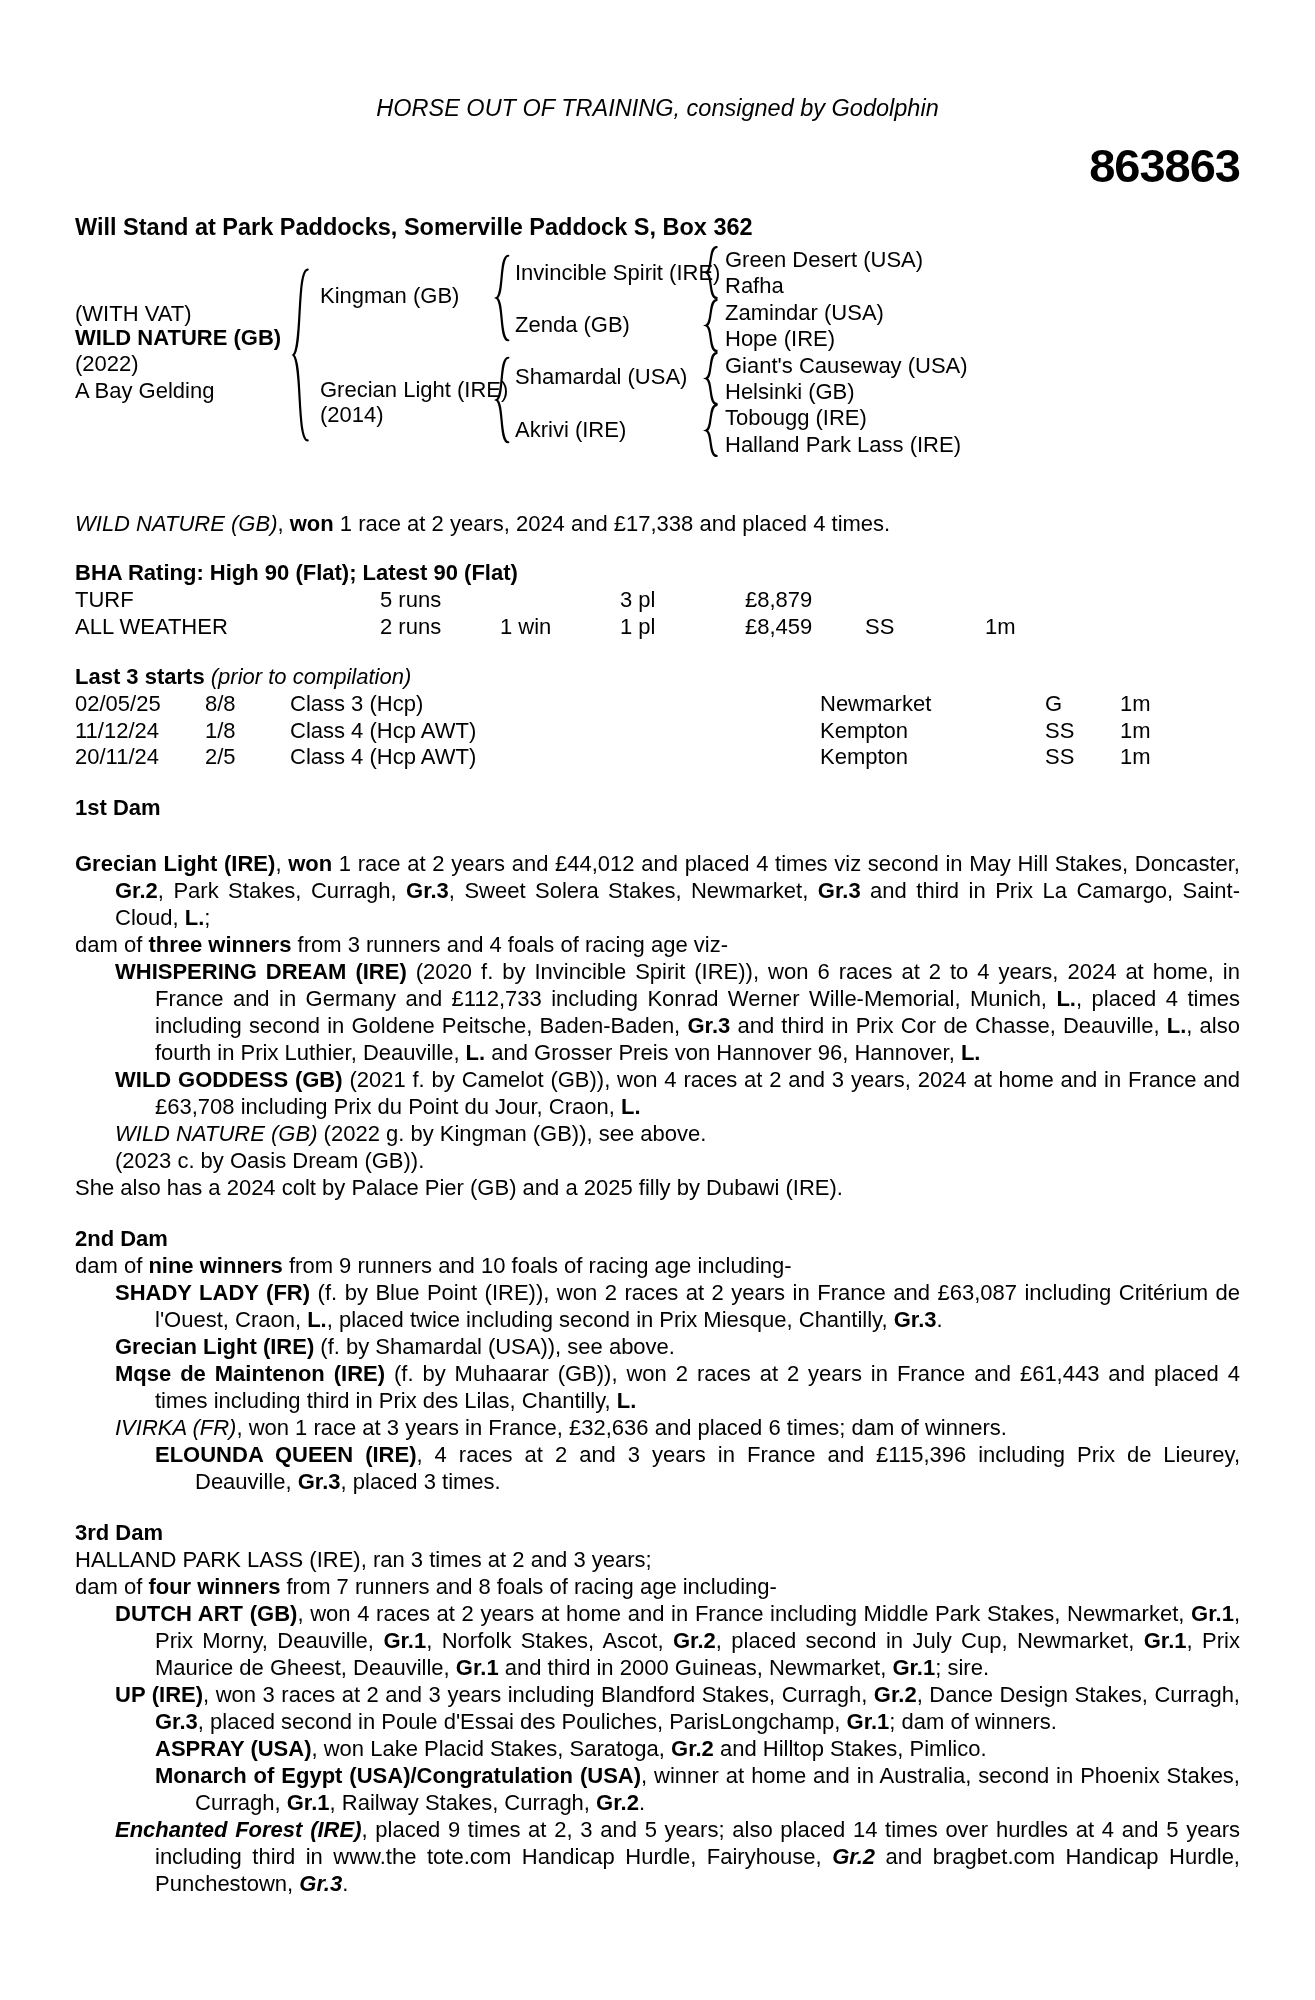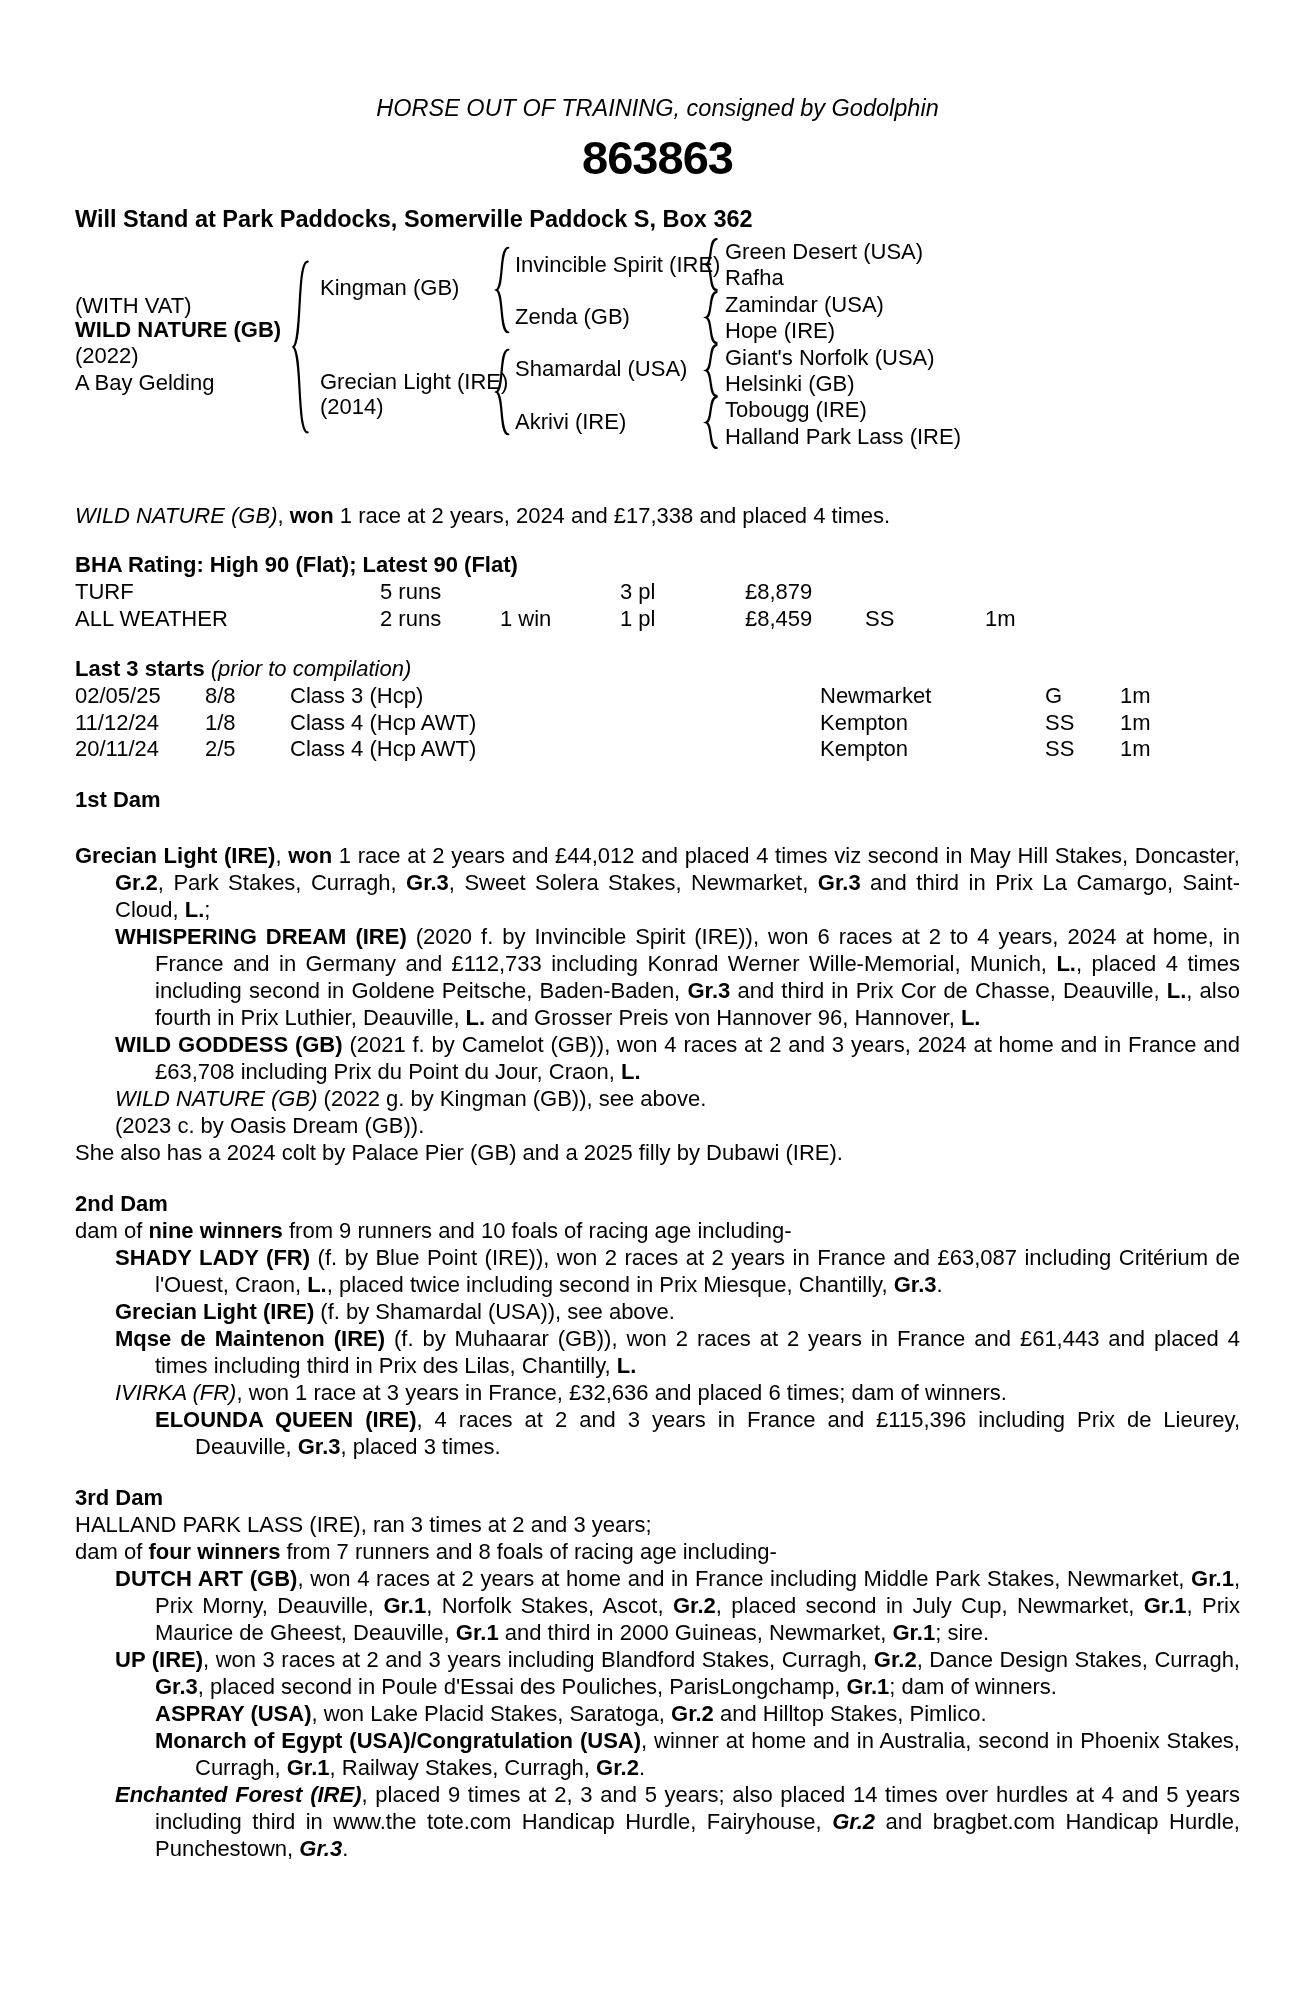--- a/index.html
+++ b/index.html
@@ -15,22 +15,22 @@
   }
   .b{font-weight:bold}
   .i{font-style:italic}
   .s-b{font-weight:bold}
   .s-i{font-style:italic}
   .s-bi{font-weight:bold;font-style:italic}
   .title{
     text-align:center;font-style:italic;font-size:23.5px;line-height:24px;
   }
   .lotrow{
-    display:flex;justify-content:center;align-items:flex-start;
-    margin-top:16px;font-size:47px;font-weight:bold;line-height:44px;
+    display:flex;justify-content:flex-end;align-items:flex-start;
+    margin-top:24px;font-size:47px;font-weight:bold;line-height:44px;
     letter-spacing:-1px;
   }
   .stand{font-size:23.5px;font-weight:bold;margin-top:26px;line-height:26px;}
   
   .pedigree{position:relative;height:226px;margin-top:0;}
   .pedigree .node{position:absolute;white-space:nowrap;line-height:24px;}
   .pedigree svg{position:absolute;}
   
   .trow{position:relative;height:26.5px;}
   .trow span{position:absolute;top:0;white-space:nowrap;}
@@ -98,21 +98,21 @@
 
     <div class="node" style="left:440px;top:21px">Invincible Spirit (IRE)</div>
     <div class="node" style="left:440px;top:73px">Zenda (GB)</div>
     <div class="node" style="left:440px;top:125px">Shamardal (USA)</div>
     <div class="node" style="left:440px;top:178px">Akrivi (IRE)</div>
 
     <div class="node" style="left:650px;top:8px">Green Desert (USA)</div>
     <div class="node" style="left:650px;top:34px">Rafha</div>
     <div class="node" style="left:650px;top:61px">Zamindar (USA)</div>
     <div class="node" style="left:650px;top:87px">Hope (IRE)</div>
-    <div class="node" style="left:650px;top:114px">Giant's Norfolk (USA)</div>
+    <div class="node" style="left:650px;top:114px">Giant's Causeway (USA)</div>
     <div class="node" style="left:650px;top:140px">Helsinki (GB)</div>
     <div class="node" style="left:650px;top:166px">Tobougg (IRE)</div>
     <div class="node" style="left:650px;top:193px">Halland Park Lass (IRE)</div>
   </div>
 
   <div class="racerec para"><span class="s-i">WILD NATURE (GB)</span><span>, </span><span class="s-b">won</span><span> 1 race at 2 years, 2024 and £17,338 and placed 4 times.</span></div>
 
   <div class="bha">
     <div class="bha-head">BHA Rating: High 90 (Flat); Latest 90 (Flat)</div>
     <div class="trow">
@@ -163,20 +163,21 @@
       <span style="left:745px">Kempton</span>
       <span style="left:970px">SS</span>
       <span style="left:1045px">1m</span>
     </div>
   </div>
 
   <div id="sections">
       <div class="section">
         <div class="shead">1st Dam</div>
         <div class="para ind0 hang"><span class="s-b">Grecian Light (IRE)</span><span>, </span><span class="s-b">won</span><span> 1 race at 2 years and £44,012 and placed 4 times viz second in May Hill Stakes, Doncaster, </span><span class="s-b">Gr.2</span><span>, Park Stakes, Curragh, </span><span class="s-b">Gr.3</span><span>, Sweet Solera Stakes, Newmarket, </span><span class="s-b">Gr.3</span><span> and third in Prix La Camargo, Saint-Cloud, </span><span class="s-b">L.</span><span>;</span></div>
+        <div class="para ind0"><span>dam of </span><span class="s-b">three winners</span><span> from 3 runners and 4 foals of racing age viz-</span></div>
         <div class="para ind1 hang"><span class="s-b">WHISPERING DREAM (IRE)</span><span> (2020 f. by Invincible Spirit (IRE)), won 6 races at 2 to 4 years, 2024 at home, in France and in Germany and £112,733 including Konrad Werner Wille-Memorial, Munich, </span><span class="s-b">L.</span><span>, placed 4 times including second in Goldene Peitsche, Baden-Baden, </span><span class="s-b">Gr.3</span><span> and third in Prix Cor de Chasse, Deauville, </span><span class="s-b">L.</span><span>, also fourth in Prix Luthier, Deauville, </span><span class="s-b">L.</span><span> and Grosser Preis von Hannover 96, Hannover, </span><span class="s-b">L.</span></div>
         <div class="para ind1 hang"><span class="s-b">WILD GODDESS (GB)</span><span> (2021 f. by Camelot (GB)), won 4 races at 2 and 3 years, 2024 at home and in France and £63,708 including Prix du Point du Jour, Craon, </span><span class="s-b">L.</span></div>
         <div class="para ind1 hang"><span class="s-i">WILD NATURE (GB)</span><span> (2022 g. by Kingman (GB)), see above.</span></div>
         <div class="para ind1"><span>(2023 c. by Oasis Dream (GB)).</span></div>
         <div class="para ind0"><span>She also has a 2024 colt by Palace Pier (GB) and a 2025 filly by Dubawi (IRE).</span></div>
       </div>
       <div class="section">
         <div class="shead">2nd Dam</div>
         <div class="para ind0"><span>dam of </span><span class="s-b">nine winners</span><span> from 9 runners and 10 foals of racing age including-</span></div>
         <div class="para ind1 hang"><span class="s-b">SHADY LADY (FR)</span><span> (f. by Blue Point (IRE)), won 2 races at 2 years in France and £63,087 including Critérium de l'Ouest, Craon, </span><span class="s-b">L.</span><span>, placed twice including second in Prix Miesque, Chantilly, </span><span class="s-b">Gr.3</span><span>.</span></div>

